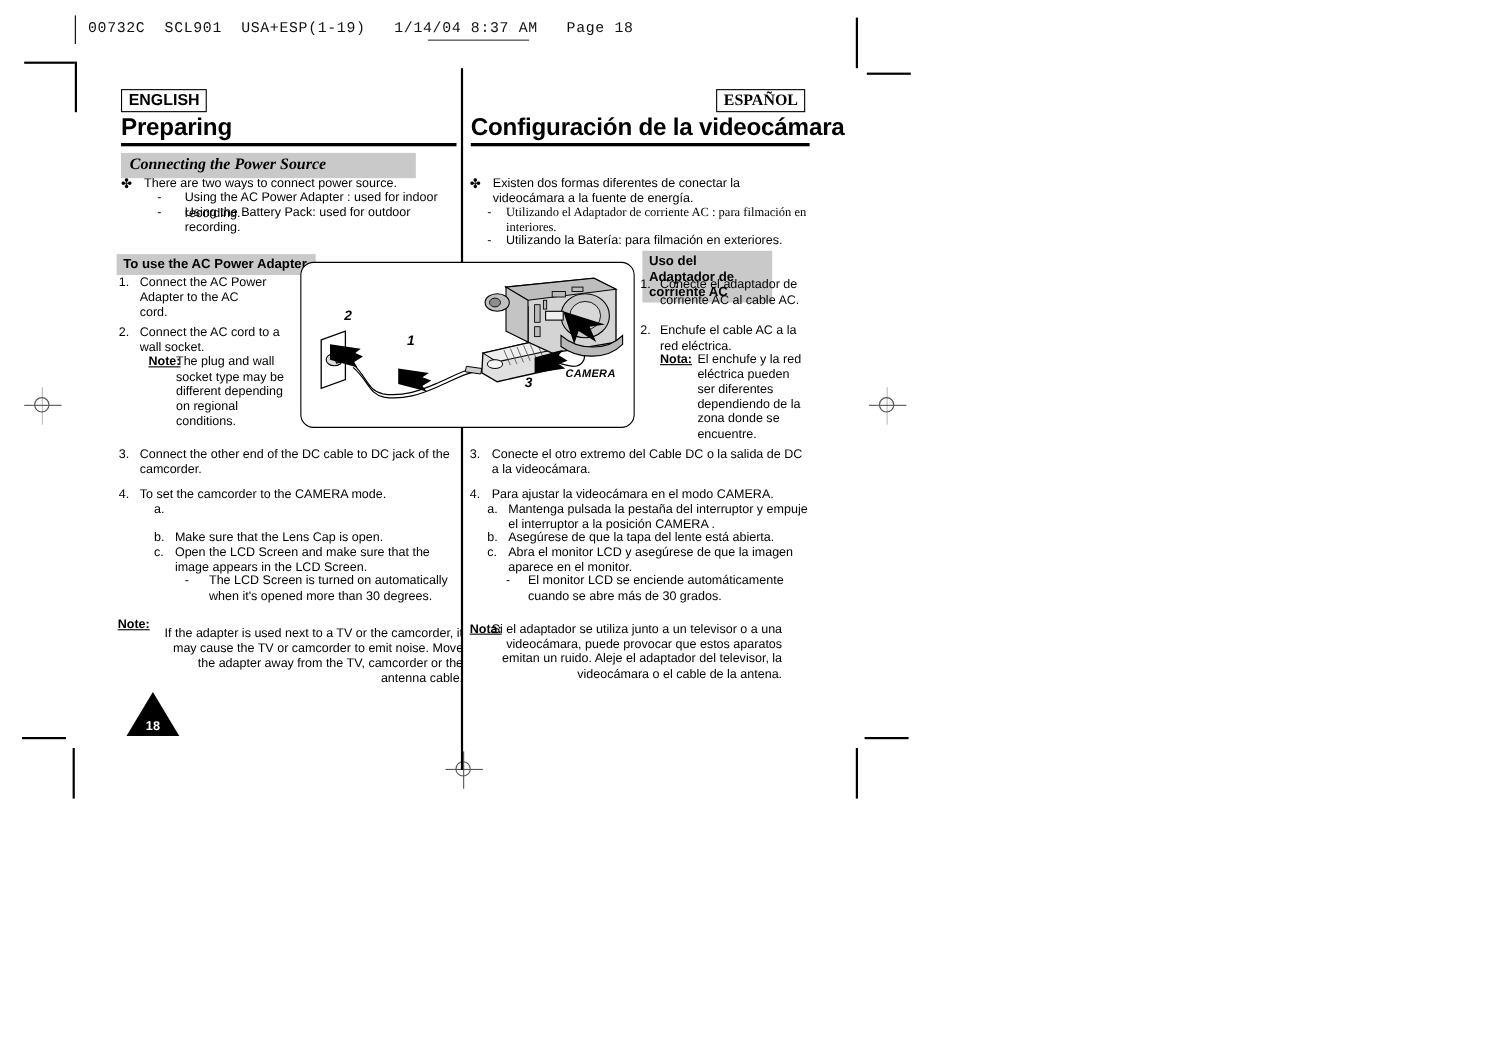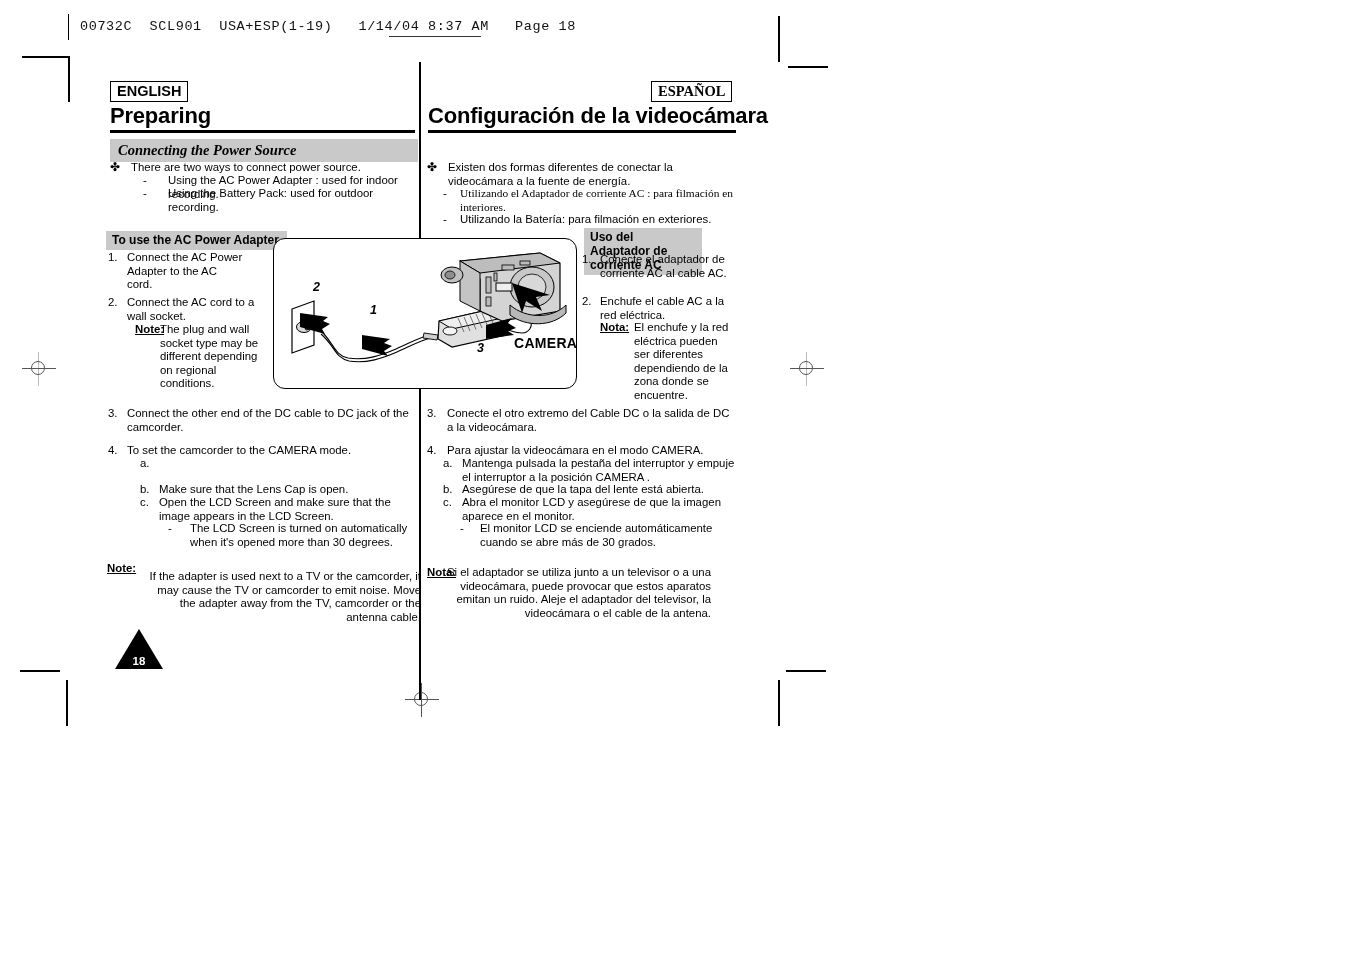--- a/index.html
+++ b/index.html
@@ -74,21 +74,21 @@
   }
   .u{text-decoration:underline;}
 
   
   .illus{
     position:absolute;left:273px;top:238px;width:302px;height:149px;
     border:1.8px solid #000;border-radius:12px;background:#fff;
     overflow:hidden;
   }
   .illus .lbl{
-    position:absolute;font-weight:bold;font-size:14px;letter-spacing:0.3px;
+    position:absolute;font-weight:bold;font-size:10px;letter-spacing:0.3px;font-style:italic;
   }
   .stepnum{position:absolute;font-weight:bold;font-size:12.5px;font-style:italic;}
 
   
   .pagetri{position:absolute;left:115px;top:629px;width:0;height:0;
     border-left:24px solid transparent;border-right:24px solid transparent;
     border-bottom:40px solid #000;}
   .pagenum{position:absolute;left:115px;top:655px;width:48px;text-align:center;
     color:#fff;font-weight:bold;font-size:11.5px;}
 </style>
@@ -128,21 +128,21 @@
       <div class="hl"></div>
       <div class="c"></div>
   </div>
 
   <div class="colsep"></div>
 
   <div class="lang-box" style="left:110px;top:81px;">ENGLISH</div>
   <div class="big-title" style="left:110px;top:103px;">Preparing</div>
   <div class="title-rule" style="left:110px;top:130px;width:305px;"></div>
 
-  <div class="sec-head" style="left:110px;top:139px;width:308px;">Connecting the Power Source</div>
+  <div class="sec-head" style="left:110px;top:139px;width:268px;">Connecting the Power Source</div>
 
   <div class="bullet" style="left:110px;top:161px;">✤</div>
   <div class="txt" style="left:131px;top:161px;width:290px;">There are two ways to connect power source.</div>
   <div class="txt" style="left:143px;top:174px;">-</div>
   <div class="txt" style="left:168px;top:174px;width:250px;">Using the AC Power Adapter : used for indoor recording.</div>
   <div class="txt" style="left:143px;top:187px;">-</div>
   <div class="txt" style="left:168px;top:187px;width:250px;">Using the Battery Pack: used for outdoor recording.</div>
 
   <div class="gray-head" style="left:106px;top:231px;">To use the AC Power Adapter</div>
 

